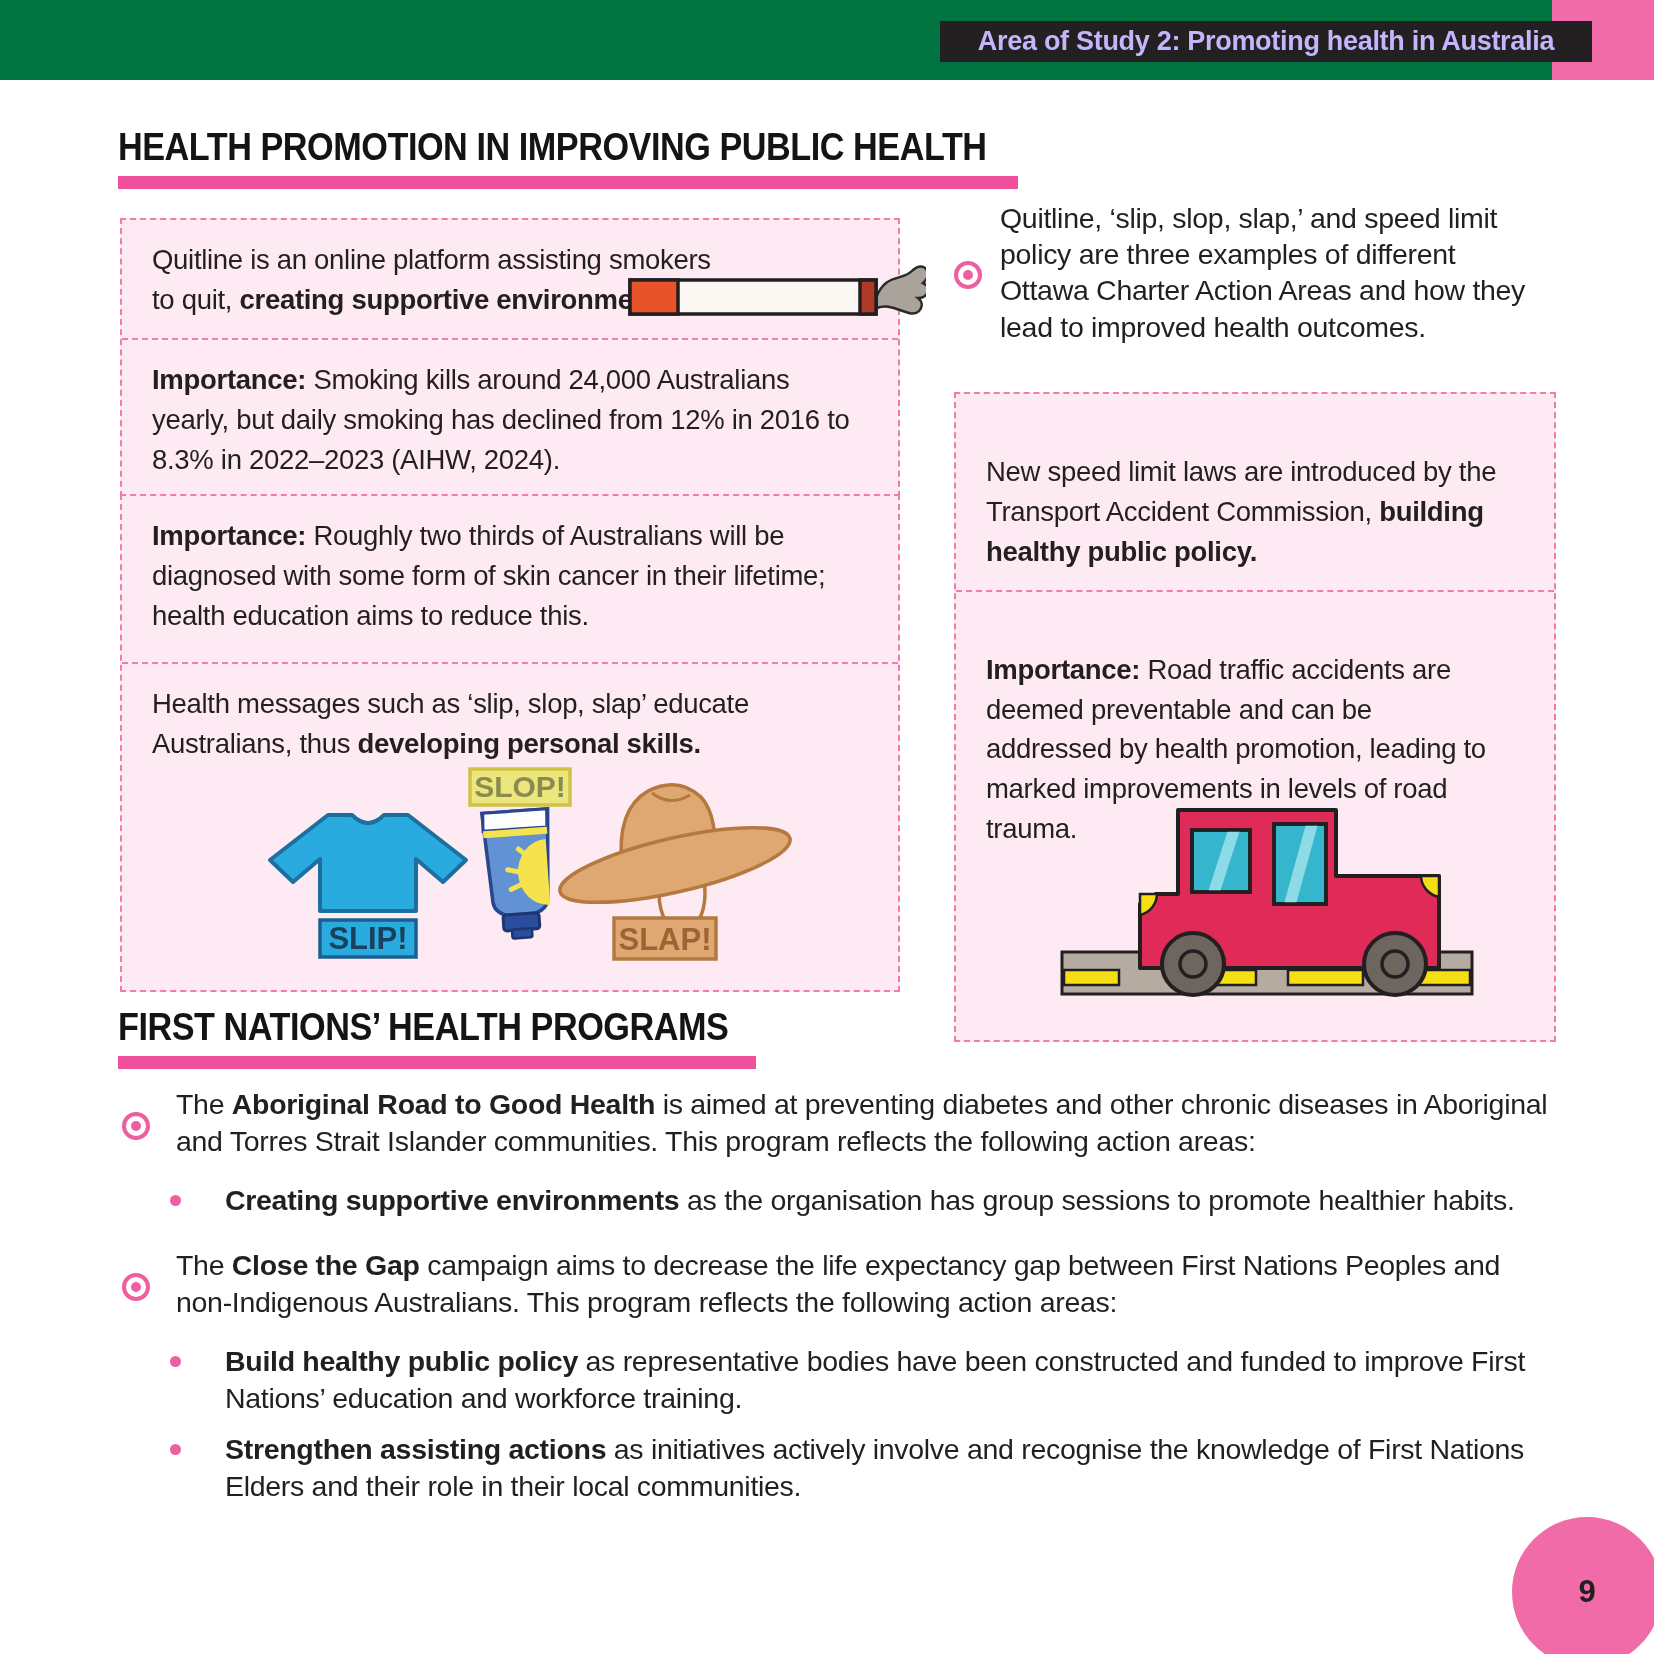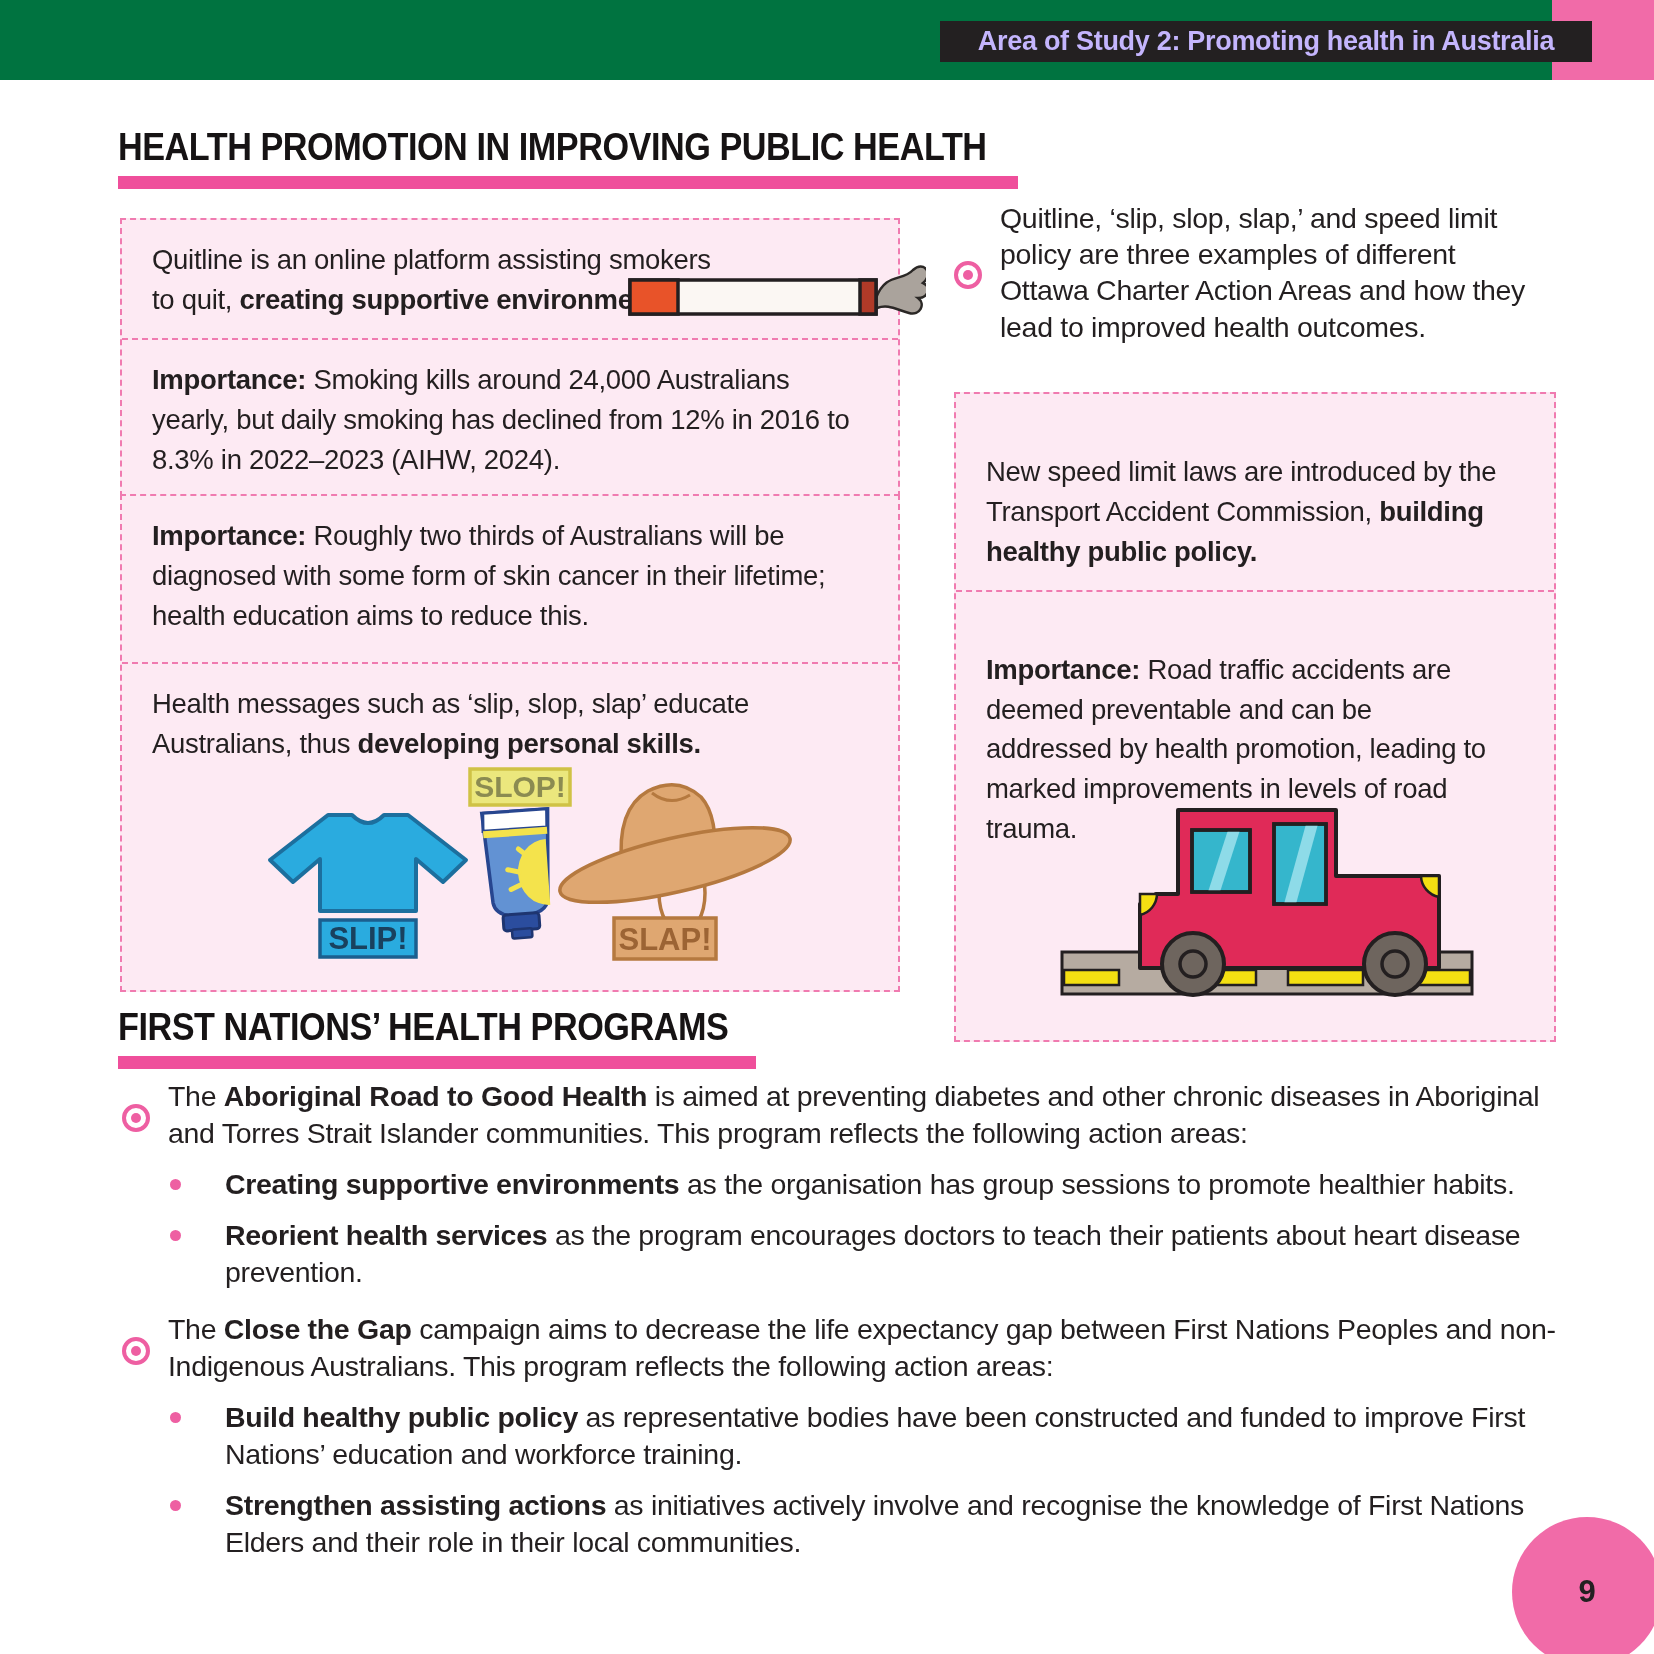--- a/index.html
+++ b/index.html
@@ -51,21 +51,21 @@
 
   
   .bullet-row{display:flex;align-items:center;}
   .bullet-icon{flex:0 0 auto;width:20px;height:20px;border:4px solid #ee5fa2;border-radius:50%;
     margin:5px 18px 0 2px;display:flex;align-items:center;justify-content:center;}
   .bullet-icon .dot{width:10px;height:10px;background:#ee5fa2;border-radius:50%;}
   #right-bullet{position:absolute;left:952px;top:200px;width:604px;}
   #right-bullet p{margin:0;font-size:28.5px;line-height:1.27;letter-spacing:-0.3px;width:540px;}
 
   #bullets{position:absolute;left:120px;top:1078px;width:1440px;}
-  #bullets .bullet-row p{margin:0;font-size:28.5px;line-height:1.3;letter-spacing:-0.3px;}
+  #bullets .bullet-row p{margin:8px;font-size:28.5px;line-height:1.3;letter-spacing:-0.3px;}
   .sub-list{margin:14px 0 18px 48px;}
   .sub-row{display:flex;align-items:flex-start;margin-bottom:14px;gap:28px;}
   .sub-dot{flex:0 0 auto;width:11px;height:11px;border-radius:50%;background:#ee5fa2;margin:13px 16px 0 2px;}
   .sub-row p{margin:0;font-size:28.5px;line-height:1.3;letter-spacing:-0.3px;}
   .group2{margin-top:20px;}
 
   
   .page-badge{position:absolute;left:1512px;top:1517px;width:150px;height:150px;border-radius:50%;
     background:var(--pink);display:flex;align-items:center;justify-content:center;
     font-size:31px;font-weight:700;color:#232021;}
@@ -196,24 +196,20 @@
       <span class="bullet-icon">
           <span class="dot"></span>
         </span>
       <p><span>The </span><b>Aboriginal Road to Good Health</b><span> is aimed at preventing diabetes and other chronic diseases in Aboriginal and Torres Strait Islander communities. This program reflects the following action areas:</span></p>
     </div>
     <div class="sub-list">
       <div class="sub-row">
         <span class="sub-dot"></span>
         <p><b>Creating supportive environments</b><span> as the organisation has group sessions to promote healthier habits.</span></p>
       </div>
-      <div class="sub-row">
-        <span class="sub-dot"></span>
-        <p><b>Reorient health services</b><span> as the program encourages doctors to teach their patients about heart disease prevention.</span></p>
-      </div>
     </div>
 
     <div class="bullet-row group2">
       <span class="bullet-icon">
           <span class="dot"></span>
         </span>
       <p><span>The </span><b>Close the Gap</b><span> campaign aims to decrease the life expectancy gap between First Nations Peoples and non-Indigenous Australians. This program reflects the following action areas:</span></p>
     </div>
     <div class="sub-list">
       <div class="sub-row">

